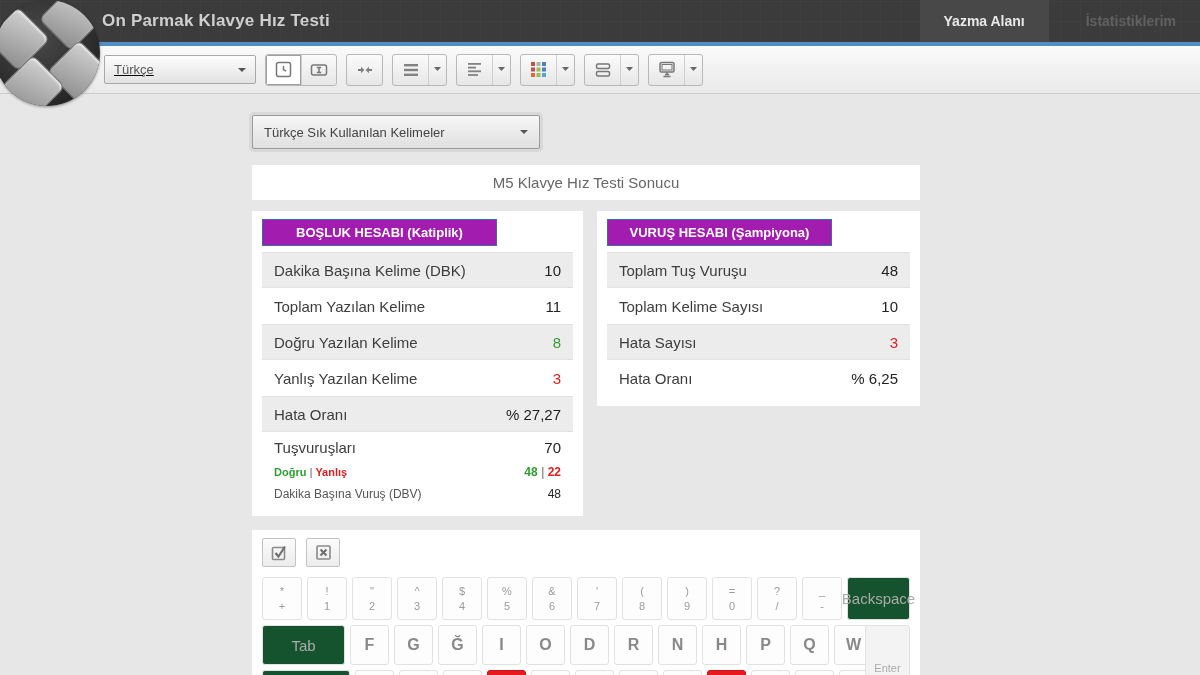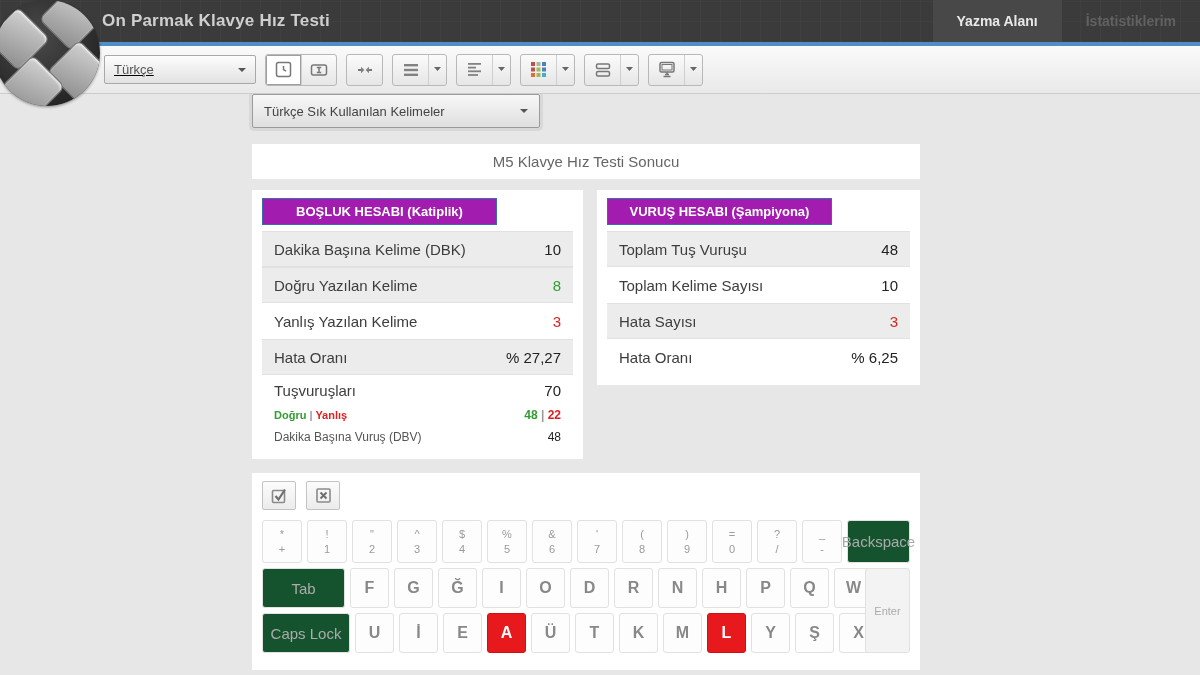--- a/index.html
+++ b/index.html
@@ -6,21 +6,21 @@
   html,body { width:1200px; height:675px; overflow:hidden; }
   body { font-family:"Liberation Sans", sans-serif; background:#e7e7e7; position:relative; }
 
   
   .header { height:42px; background:#3b3b3b;
     background-image:repeating-linear-gradient(90deg, rgba(255,255,255,.025) 0 1px, transparent 1px 20px),
                      repeating-linear-gradient(0deg, rgba(255,255,255,.02) 0 1px, transparent 1px 20px);
     position:relative; z-index:5; }
   .accent { height:4px; background:#4d8fc6; position:relative; z-index:5; }
   .app-title { position:absolute; left:102px; top:0; line-height:42px; font-size:17px; font-weight:bold; color:#cfcfcf; letter-spacing:.2px; }
-  .tabs { position:absolute; right:0; top:0; height:42px; display:flex; }
+  .tabs { position:absolute; right:0; top:0; height:42px; display:flex;gap:13px; }
   .tab { padding:0 24px; line-height:42px; font-size:14px; font-weight:bold; cursor:pointer; }
   .tab.active { background:#484848; color:#e8e8e8; }
   .tab.inactive { color:#616161; }
 
   
   .logo { position:absolute; left:-6px; top:0; width:106px; height:106px; border-radius:50%;
     background:radial-gradient(circle at 40% 35%, #4a4a4a, #252525 75%); z-index:20; overflow:hidden;
     box-shadow:0 1px 3px rgba(0,0,0,.4); }
   .kcap { position:absolute; width:46px; height:46px; border-radius:7px; transform:rotate(45deg);
     background:linear-gradient(160deg,#d2d2d2 0%,#b3b3b3 45%,#8e8e8e 100%); border:1px solid #777;
@@ -42,21 +42,21 @@
   .tbtn + .tbtn { border-left:1px solid #cfcfcf; }
   .tbtn.pressed { background:#fff; box-shadow:inset 0 0 0 1px #9f9f9f; }
   .tbtn.caret-btn { width:18px; }
   .icon-stroke { stroke:#777; fill:none; stroke-width:1.5; }
   .icon-fill { fill:#828282; }
 
   
   .content { padding-left:252px; }
   .content-inner { width:668px; }
 
-  .wordlist-dd { width:288px; height:34px; border:1px solid #9b9b9b; border-radius:2px;
+  .wordlist-dd { width:288px; height:34px; margin-top:21px; border:1px solid #9b9b9b; border-radius:2px;
     background:linear-gradient(#f7f7f7,#dfdfdf); box-shadow:0 0 0 3px #d8d8d8; display:flex; align-items:center;
     justify-content:space-between; padding:0 11px; font-size:13px; color:#444; cursor:pointer; }
 
   .result-bar { margin-top:16px; height:35px; background:#fff; display:flex; align-items:center; justify-content:center;
     font-size:15px; color:#666; }
 
   .panels { display:flex; gap:14px; margin-top:11px; align-items:flex-start; }
   .panel { background:#fff; padding:8px 10px 10px; }
   .panel.space { width:331px; }
   .panel.stroke { width:323px; }
@@ -244,20 +244,24 @@
 
     <div class="panels">
 
       <div class="panel space">
         <div class="blue-h">BOŞLUK HESABI (Katiplik)</div>
         <div class="rows">
           <div class="srow stripe">
             <span>Dakika Başına Kelime (DBK)</span>
             <span class="val">10</span>
           </div>
+          <div class="srow">
+            <span>Toplam Yazılan Kelime</span>
+            <span class="val">11</span>
+          </div>
           <div class="srow stripe">
             <span>Doğru Yazılan Kelime</span>
             <span class="val green">8</span>
           </div>
           <div class="srow">
             <span>Yanlış Yazılan Kelime</span>
             <span class="val red">3</span>
           </div>
           <div class="srow stripe">
             <span>Hata Oranı</span>

